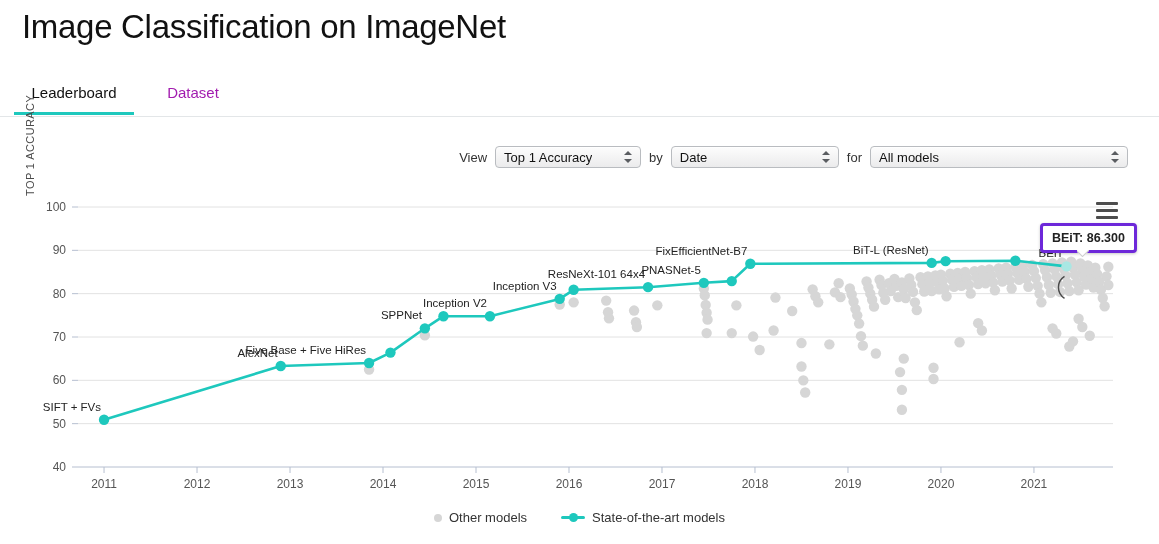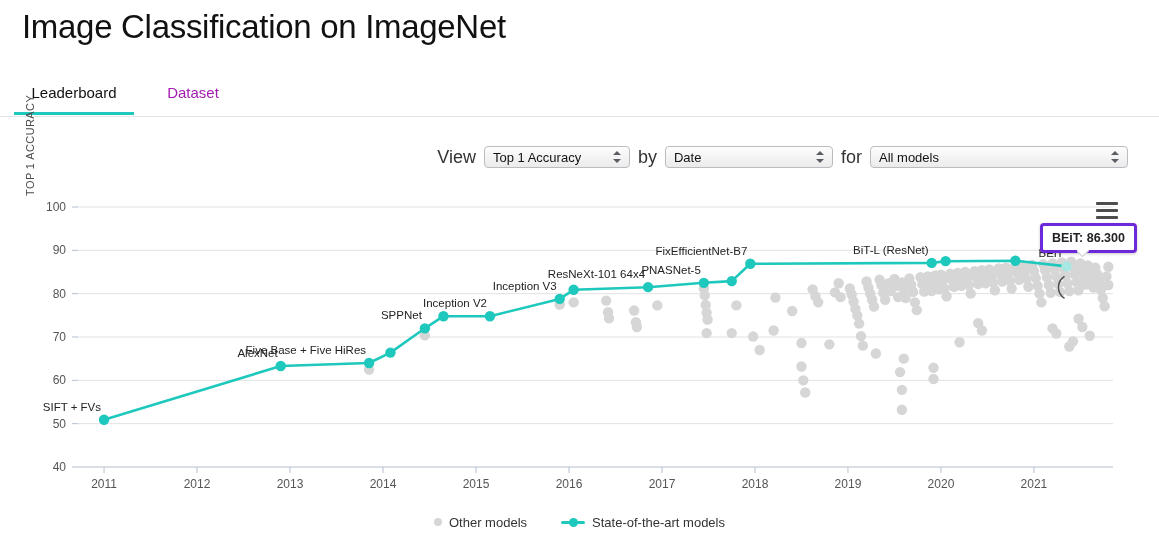--- a/index.html
+++ b/index.html
@@ -28,21 +28,21 @@
   .tab .tab-underline{
     position:absolute;left:0;right:0;bottom:0;height:3px;background:#1ec8bd;
   }
 
   
   .controls{
     position:absolute;left:0;top:142px;width:1159px;height:30px;
     display:flex;align-items:center;justify-content:flex-end;
     padding-right:31px;box-sizing:border-box;
   }
-  .ctrl-label{font-size:18px;color:#333;margin:0 8px;}
+  .ctrl-label{font-size:13px;color:#333;margin:0 8px;}
   .select{
     position:relative;height:22px;border:1px solid #b9bcc0;border-radius:4px;
     background:linear-gradient(#fdfdfd,#ebebec);
     box-shadow:0 1px 0 rgba(255,255,255,.7) inset;
     display:flex;align-items:center;cursor:pointer;box-sizing:border-box;
   }
   .select .sel-text{
     font-size:13px;color:#111;padding-left:8px;white-space:nowrap;overflow:hidden;
   }
   .select .spin{
@@ -101,21 +101,21 @@
     position:absolute;left:34px;bottom:-7px;width:12px;height:7px;overflow:hidden;
   }
   .tooltip .tip-arrow:before{
     content:"";position:absolute;left:0;top:-6px;width:9px;height:9px;
     background:#fff;border:1px solid #cfcfcf;transform:rotate(45deg);
   }
 
   
   .legend{
     position:absolute;left:0;top:510px;width:1159px;height:24px;
-    display:flex;align-items:center;justify-content:center;gap:34px;
+    display:flex;align-items:flex-start;justify-content:center;gap:34px;
   }
   .legend-item{display:flex;align-items:center;gap:7px;cursor:pointer;}
   .legend-item .lg-text{font-size:13px;color:#333;}
   .lg-swatch-dot{width:8px;height:8px;border-radius:50%;background:#d6d6d6;display:block;}
   .lg-swatch-line{position:relative;width:24px;height:9px;display:block;}
   .lg-swatch-line:before{
     content:"";position:absolute;left:0;top:3px;width:24px;height:3px;background:#1ec8bd;border-radius:2px;
   }
   .lg-swatch-line:after{
     content:"";position:absolute;left:8px;top:0;width:9px;height:9px;border-radius:50%;background:#1ec8bd;

